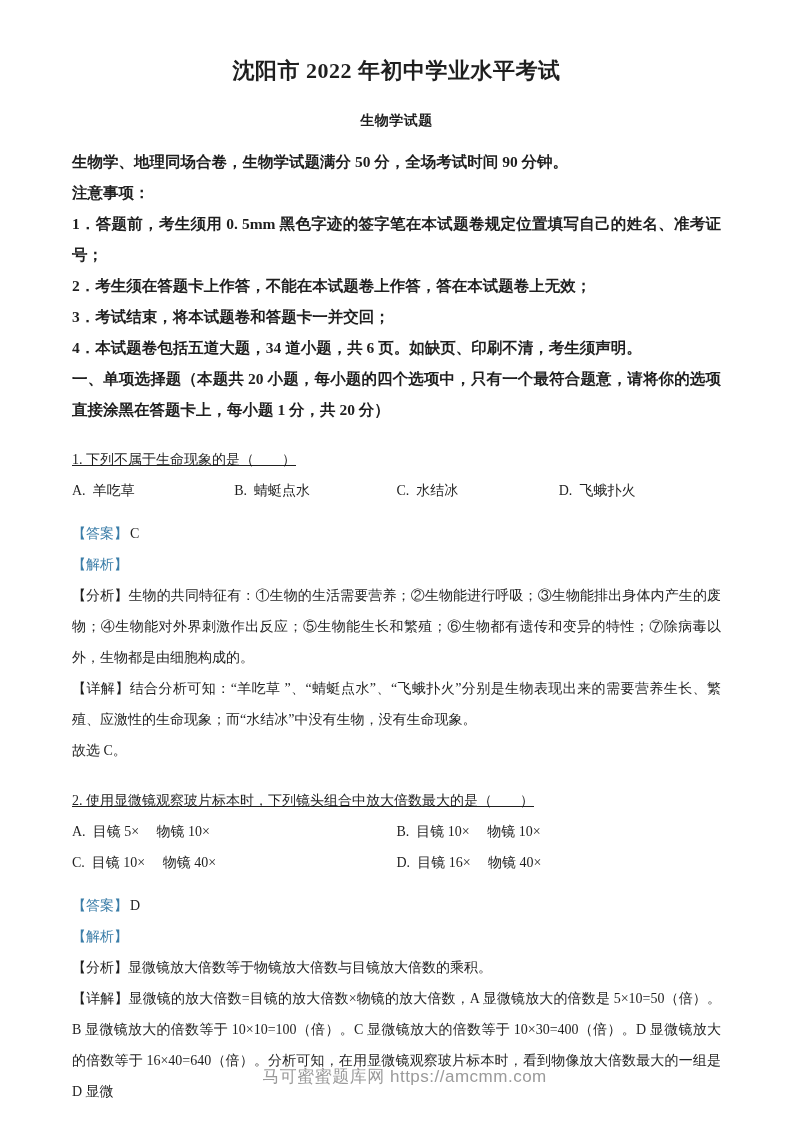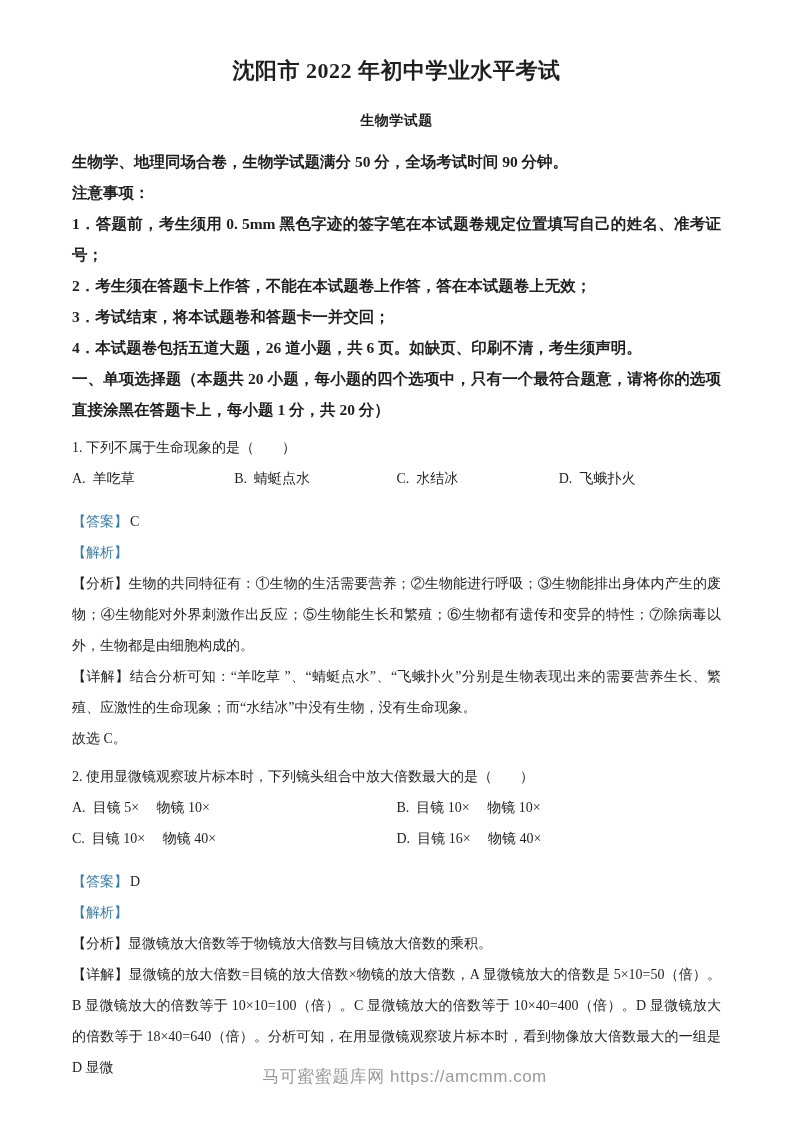--- a/index.html
+++ b/index.html
@@ -23,21 +23,21 @@
     line-height:30px; margin-bottom:10px; letter-spacing:0.5px;
   }
   .bold-line {
     font-size:15.5px; font-weight:700; line-height:31px;
     text-align:justify;
   }
   .line, .stem, .options, .para {
     font-size:14px; line-height:31px;
   }
   .para { text-align:justify; }
-  .stem { margin-top:7px; }
+  .stem { margin-top:19px;text-decoration:underline; }
   .ans-block { margin-top:12px;font-family:Liberation Serif, serif; }
   .options { display:grid; }
   .cols-4 { grid-template-columns:25% 25% 25% 25%; }
   .cols-2 { grid-template-columns:50% 50%; }
   .option { white-space:nowrap; }
   .opt-label { margin-right:7px; }
   .marker { color:var(--marker-blue,#3b7da8); }
   .answer-value { margin-left:2px; }
   .footer {
     position:absolute; left:16px; right:0; bottom:34px;
@@ -54,21 +54,21 @@
 <div class="page">
 
   <h1 class="doc-title">沈阳市 2022 年初中学业水平考试</h1>
   <h2 class="doc-subtitle">生物学试题</h2>
 
   <p class="bold-line">生物学、地理同场合卷，生物学试题满分 50 分，全场考试时间 90 分钟。</p>
   <p class="bold-line">注意事项：</p>
   <p class="bold-line">1．答题前，考生须用 0. 5mm 黑色字迹的签字笔在本试题卷规定位置填写自己的姓名、准考证号；</p>
   <p class="bold-line">2．考生须在答题卡上作答，不能在本试题卷上作答，答在本试题卷上无效；</p>
   <p class="bold-line">3．考试结束，将本试题卷和答题卡一并交回；</p>
-  <p class="bold-line">4．本试题卷包括五道大题，26 道小题，共 6 页。如缺页、印刷不清，考生须声明。</p>
+  <p class="bold-line">4．本试题卷包括五道大题，34 道小题，共 6 页。如缺页、印刷不清，考生须声明。</p>
 
   <p class="bold-line">一、单项选择题（本题共 20 小题，每小题的四个选项中，只有一个最符合题意，请将你的选项直接涂黑在答题卡上，每小题 1 分，共 20 分）</p>
 
   <section>
     <p class="stem">1. 下列不属于生命现象的是（　　）</p>
     <div class="options cols-4">
       <span class="option"><span class="opt-label">A.</span><span>羊吃草</span></span>
       <span class="option"><span class="opt-label">B.</span><span>蜻蜓点水</span></span>
       <span class="option"><span class="opt-label">C.</span><span>水结冰</span></span>
       <span class="option"><span class="opt-label">D.</span><span>飞蛾扑火</span></span>
@@ -84,20 +84,20 @@
     <p class="stem">2. 使用显微镜观察玻片标本时，下列镜头组合中放大倍数最大的是（　　）</p>
     <div class="options cols-2">
       <span class="option"><span class="opt-label">A.</span><span>目镜 5×　 物镜 10×</span></span>
       <span class="option"><span class="opt-label">B.</span><span>目镜 10×　 物镜 10×</span></span>
       <span class="option"><span class="opt-label">C.</span><span>目镜 10×　 物镜 40×</span></span>
       <span class="option"><span class="opt-label">D.</span><span>目镜 16×　 物镜 40×</span></span>
     </div>
     <p class="line ans-block"><span class="marker">【答案】</span><span class="answer-value">D</span></p>
     <p class="line"><span class="marker">【解析】</span></p>
     <p class="para">【分析】显微镜放大倍数等于物镜放大倍数与目镜放大倍数的乘积。</p>
-    <p class="para">【详解】显微镜的放大倍数=目镜的放大倍数×物镜的放大倍数，A 显微镜放大的倍数是 5×10=50（倍）。B 显微镜放大的倍数等于 10×10=100（倍）。C 显微镜放大的倍数等于 10×40=400（倍）。D 显微镜放大的倍数等于 18×40=640（倍）。分析可知，在用显微镜观察玻片标本时，看到物像放大倍数最大的一组是 D 显微</p>
+    <p class="para">【详解】显微镜的放大倍数=目镜的放大倍数×物镜的放大倍数，A 显微镜放大的倍数是 5×10=50（倍）。B 显微镜放大的倍数等于 10×10=100（倍）。C 显微镜放大的倍数等于 10×30=400（倍）。D 显微镜放大的倍数等于 16×40=640（倍）。分析可知，在用显微镜观察玻片标本时，看到物像放大倍数最大的一组是 D 显微</p>
   </section>
 
   <div class="footer">
     <span>马可蜜蜜题库网 https://amcmm.com</span>
   </div>
 
 </div>
 
 </body></html>

